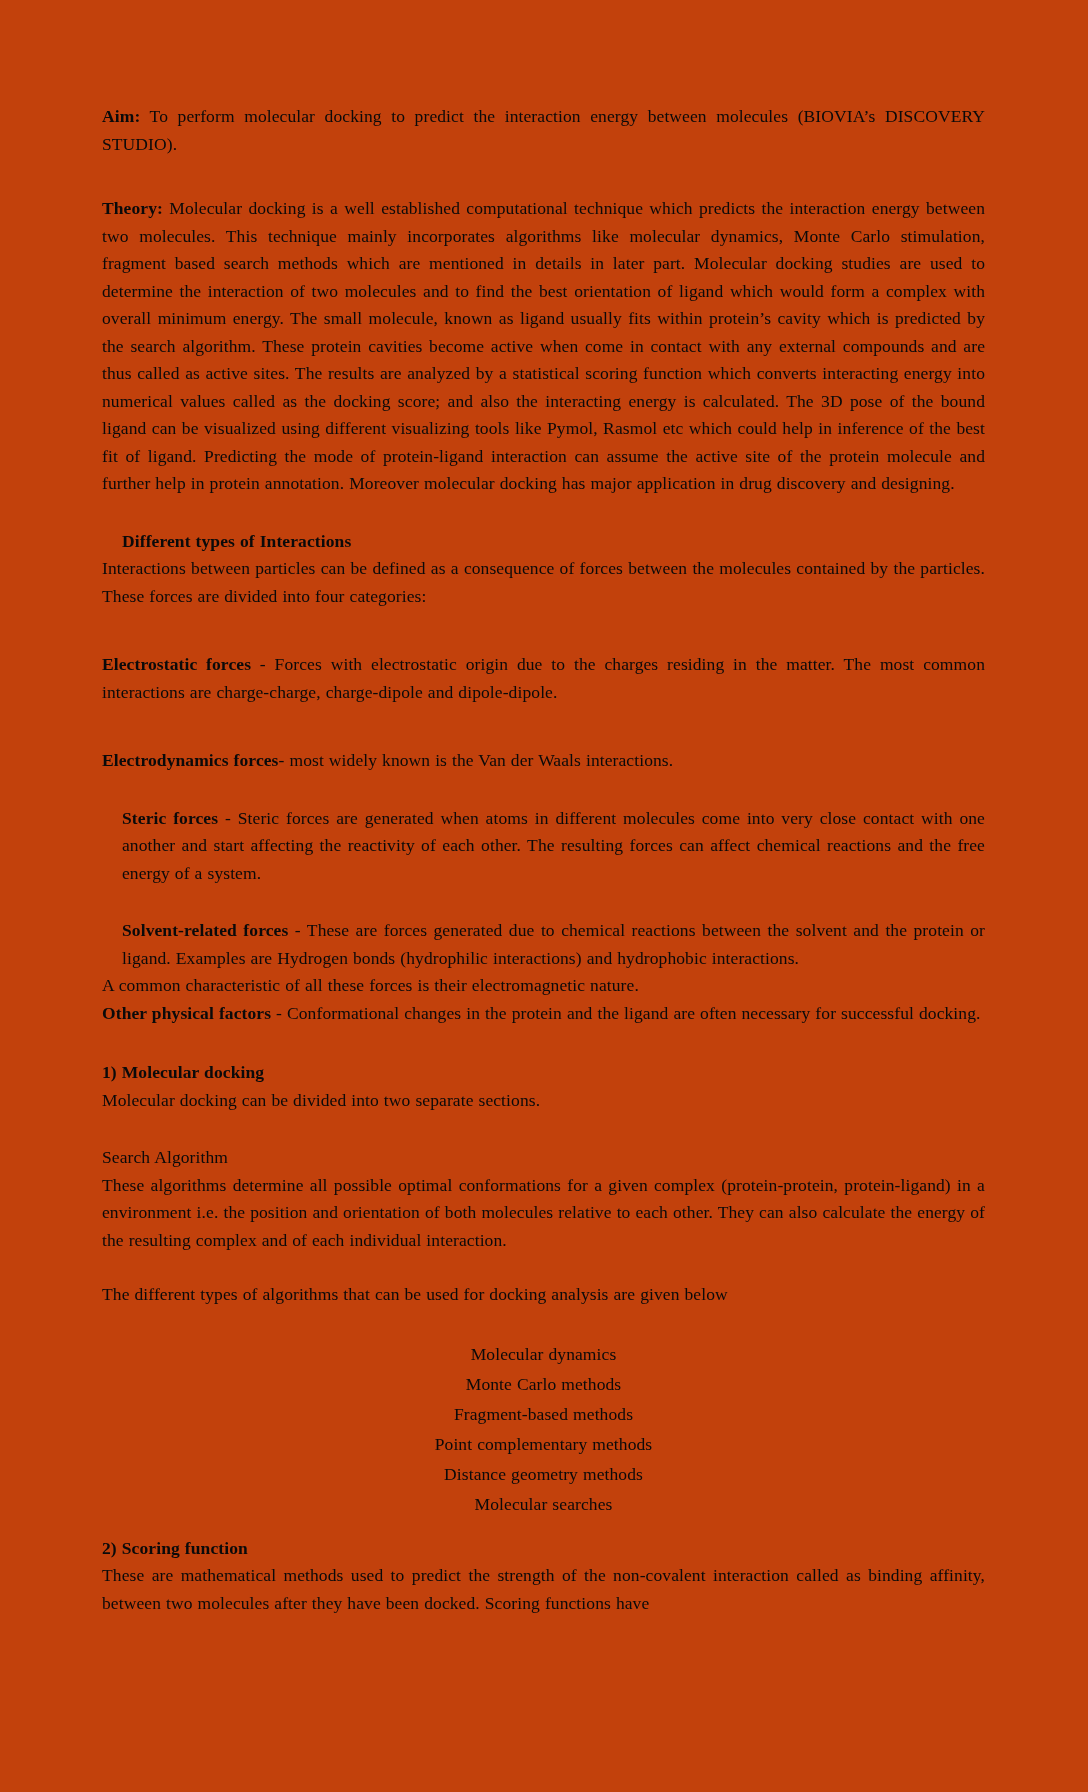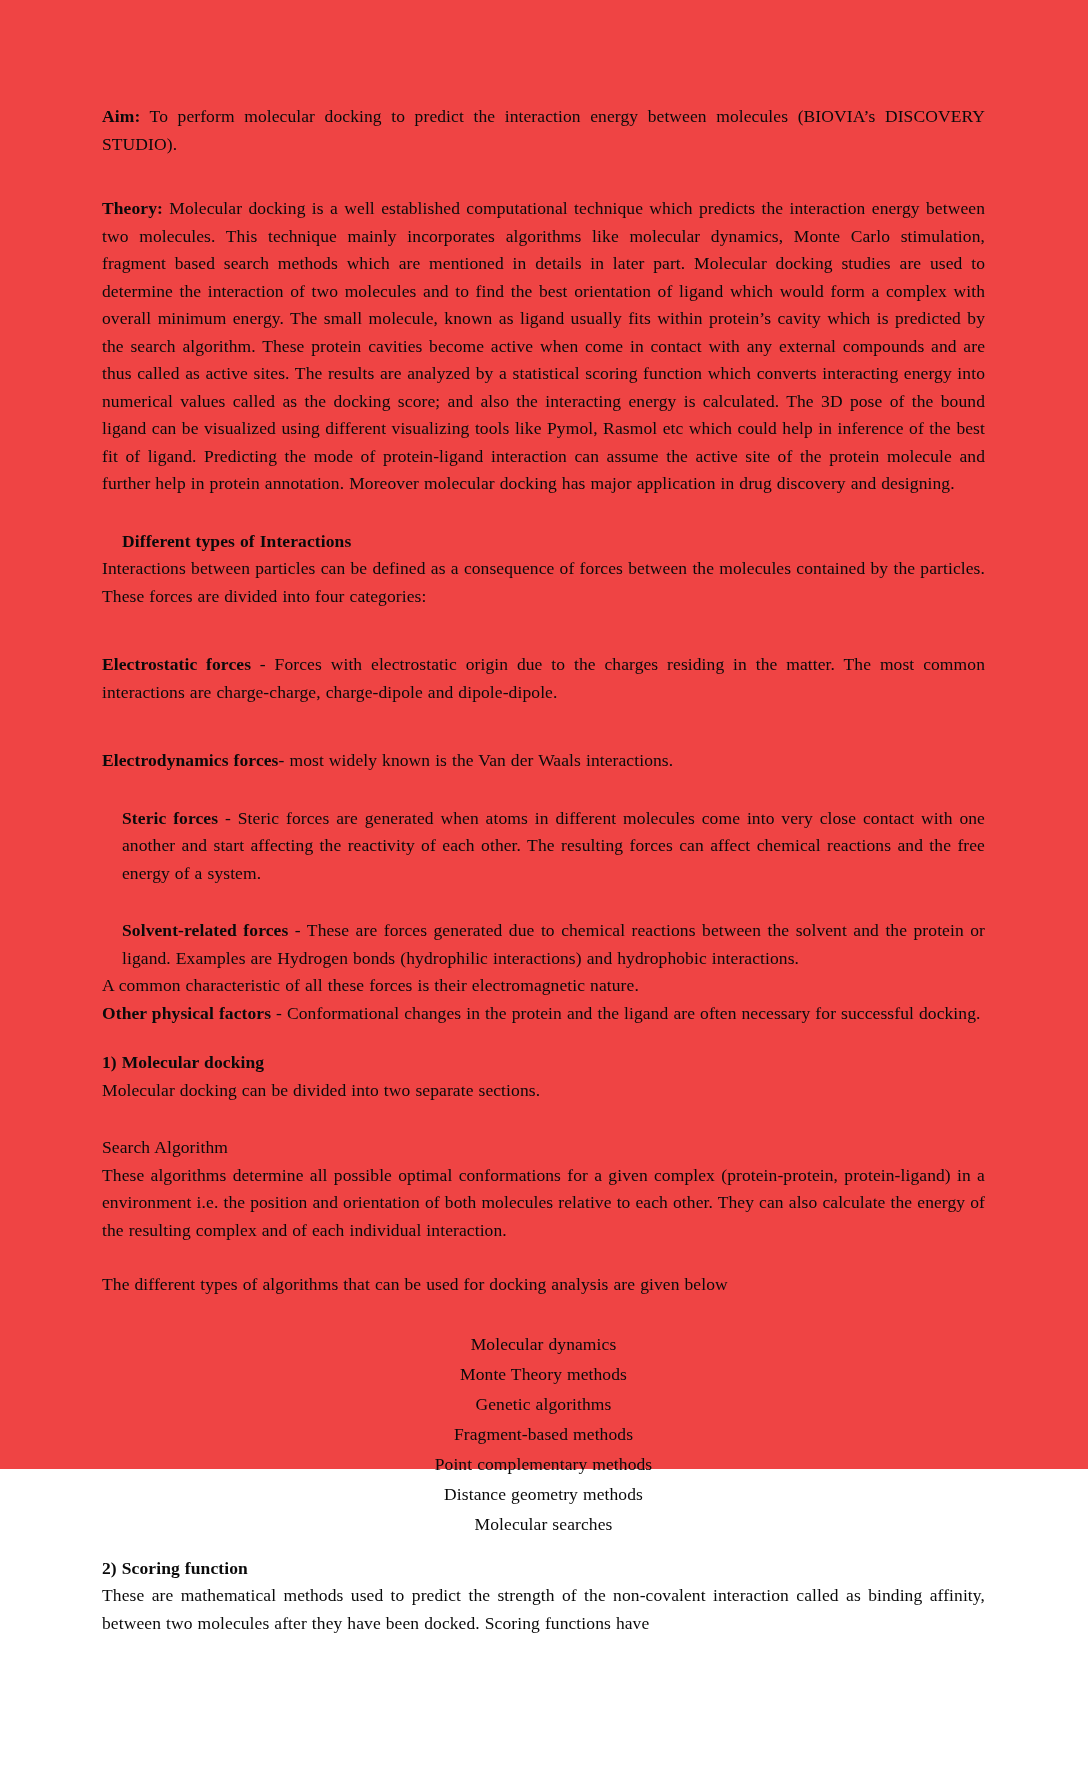--- a/index.html
+++ b/index.html
@@ -10,40 +10,40 @@
   body {
     width: 1088px;
     height: 1792px;
     overflow: hidden;
     font-family: "Liberation Serif", "DejaVu Serif", serif;
     color: #0a0a0a;
   }
   .page {
     box-sizing: border-box;
     width: 1088px;
-    height: 1469px;
+    height: 1792px;
     padding: 103px 103px 0 102px;
-    background: #ef4444;
+    background: #c2410c;
   }
   .para {
     margin: 0;
     font-size: 17.5px;
     line-height: 27.5px;
     text-align: justify;
     letter-spacing: 0.1px;
     word-spacing: 0.5px;
   }
   .bold { font-weight: bold; }
   b { font-weight: bold; }
 
   
   .mt-theory       { margin-top: 37px; }
   .mt-section      { margin-top: 30px; margin-left: 20px; }
   .mt-force        { margin-top: 41px; }
-  .mt-heading1     { margin-top: 22px; }
+  .mt-heading1     { margin-top: 32px; }
   .mt-search       { margin-top: 30px; }
   .mt-algointro    { margin-top: 27px; }
   .mt-list         { margin-top: 30px; }
   .mt-scoring      { margin-top: 16px; }
 
   .algo-list .para {
     line-height: 30px;
     text-align: center;
   }
 </style>
@@ -77,22 +77,21 @@
   <p class="para">Molecular docking can be divided into two separate sections.</p>
 
   <p class="para mt-search">Search Algorithm</p>
 
   <p class="para">These algorithms determine all possible optimal conformations for a given complex (protein-protein, protein-ligand) in a environment i.e. the position and orientation of both molecules relative to each other. They can also calculate the energy of the resulting complex and of each individual interaction.</p>
 
   <p class="para mt-algointro">The different types of algorithms that can be used for docking analysis are given below</p>
 
   <div class="algo-list mt-list">
     <p class="para">Molecular dynamics</p>
-    <p class="para">Monte Theory methods</p>
-    <p class="para">Genetic algorithms</p>
+    <p class="para">Monte Carlo methods</p>
     <p class="para">Fragment-based methods</p>
     <p class="para">Point complementary methods</p>
     <p class="para">Distance geometry methods</p>
     <p class="para">Molecular searches</p>
   </div>
 
   <p class="para bold mt-scoring">2) Scoring function</p>
 
   <p class="para">These are mathematical methods used to predict the strength of the non-covalent interaction called as binding affinity, between two molecules after they have been docked. Scoring functions have</p>
 

